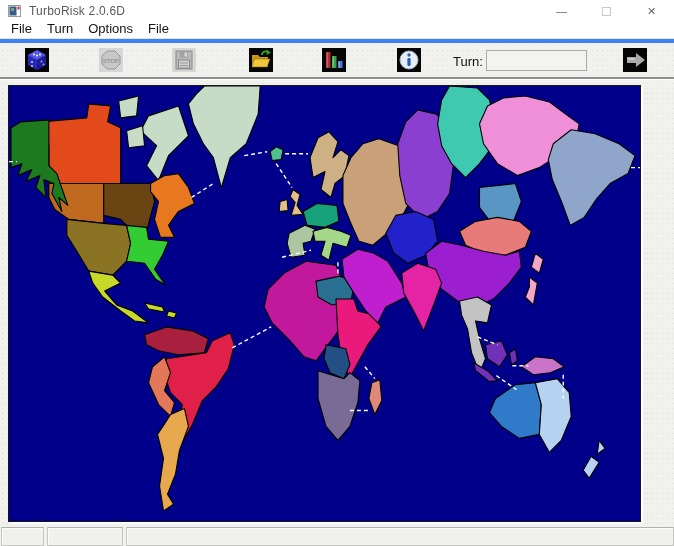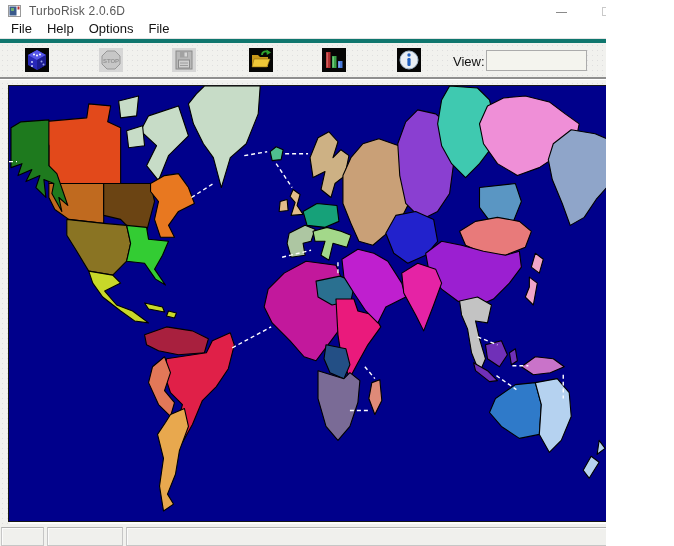--- a/index.html
+++ b/index.html
@@ -1,17 +1,17 @@
 <!DOCTYPE html>
 <html><head>
 <meta charset="utf-8">
 <style>
   * { margin:0; padding:0; box-sizing:border-box; }
   html,body { width:674px; height:546px; font-family:"Liberation Sans", sans-serif; }
-  .window { position:relative; width:606px; height:546px; background:#0f766e; overflow:hidden; }
+  .window { position:relative; width:674px; height:546px; background:#3b82f6; overflow:hidden; }
 
   
   .titlebar { position:absolute; left:0; top:0; width:674px; height:22px; background:#ffffff;
               display:flex; align-items:center; }
   .app-icon { width:14px; height:14px; margin-left:8px; margin-right:7px; }
   .title-text { font-size:12px; color:#5a5a5a; letter-spacing:0.2px; }
   .win-btns { position:absolute; right:0; top:0; height:22px; display:flex; }
   .win-btn { width:45px; height:22px; display:flex; align-items:center; justify-content:center;
              color:#666; font-size:11px; cursor:default; }
   .max-box { width:9px; height:9px; border:1px solid #c9c9c9; background:#fff; }
@@ -74,21 +74,21 @@
           <span class="max-box"></span>
         </div>
       <div class="win-btn">
           <span>✕</span>
         </div>
     </div>
   </div>
 
   <div class="menubar">
     <span class="menu-item">File</span>
-    <span class="menu-item">Help</span>
+    <span class="menu-item">Turn</span>
     <span class="menu-item">Options</span>
     <span class="menu-item">File</span>
   </div>
 
   <div class="toolbar dots">
 
     <svg class="tb-icon" style="left:25px" viewBox="0 0 24 24">
       <rect width="24" height="24" fill="#050505"></rect>
       <polygon points="12,2 21,7 21,17 12,22 3,17 3,7" fill="#2828b8"></polygon>
       <polygon points="12,2 21,7 12,12 3,7" fill="#5555e8"></polygon>
@@ -136,21 +136,21 @@
       <rect x="16.6" y="13.6" width="1.2" height="5.8" fill="#8fb0ef"></rect>
     </svg>
 
     <svg class="tb-icon" style="left:397px" viewBox="0 0 24 24">
       <rect width="24" height="24" fill="#050505"></rect>
       <circle cx="12" cy="12" r="9" fill="#e9eef4" stroke="#9fb4c8"></circle>
       <circle cx="12" cy="7" r="1.7" fill="#2060c0"></circle>
       <rect x="10.4" y="10" width="3.2" height="8" rx="1.2" fill="#2060c0"></rect>
     </svg>
 
-    <span class="turn-label">View:</span>
+    <span class="turn-label">Turn:</span>
     <input class="turn-input" type="text" value="" style="">
 
     <svg class="tb-icon" style="left:623px" viewBox="0 0 24 24">
       <rect width="24" height="24" fill="#050505"></rect>
       <polygon points="13,5 22,12 13,19 13,15 4,15 4,9 13,9" fill="#a9a9a9"></polygon>
       <rect x="5" y="10" width="7" height="2" fill="#c9c9c9"></rect>
     </svg>
   </div>
   <div class="tb-sep">
       <div class="d"></div>

